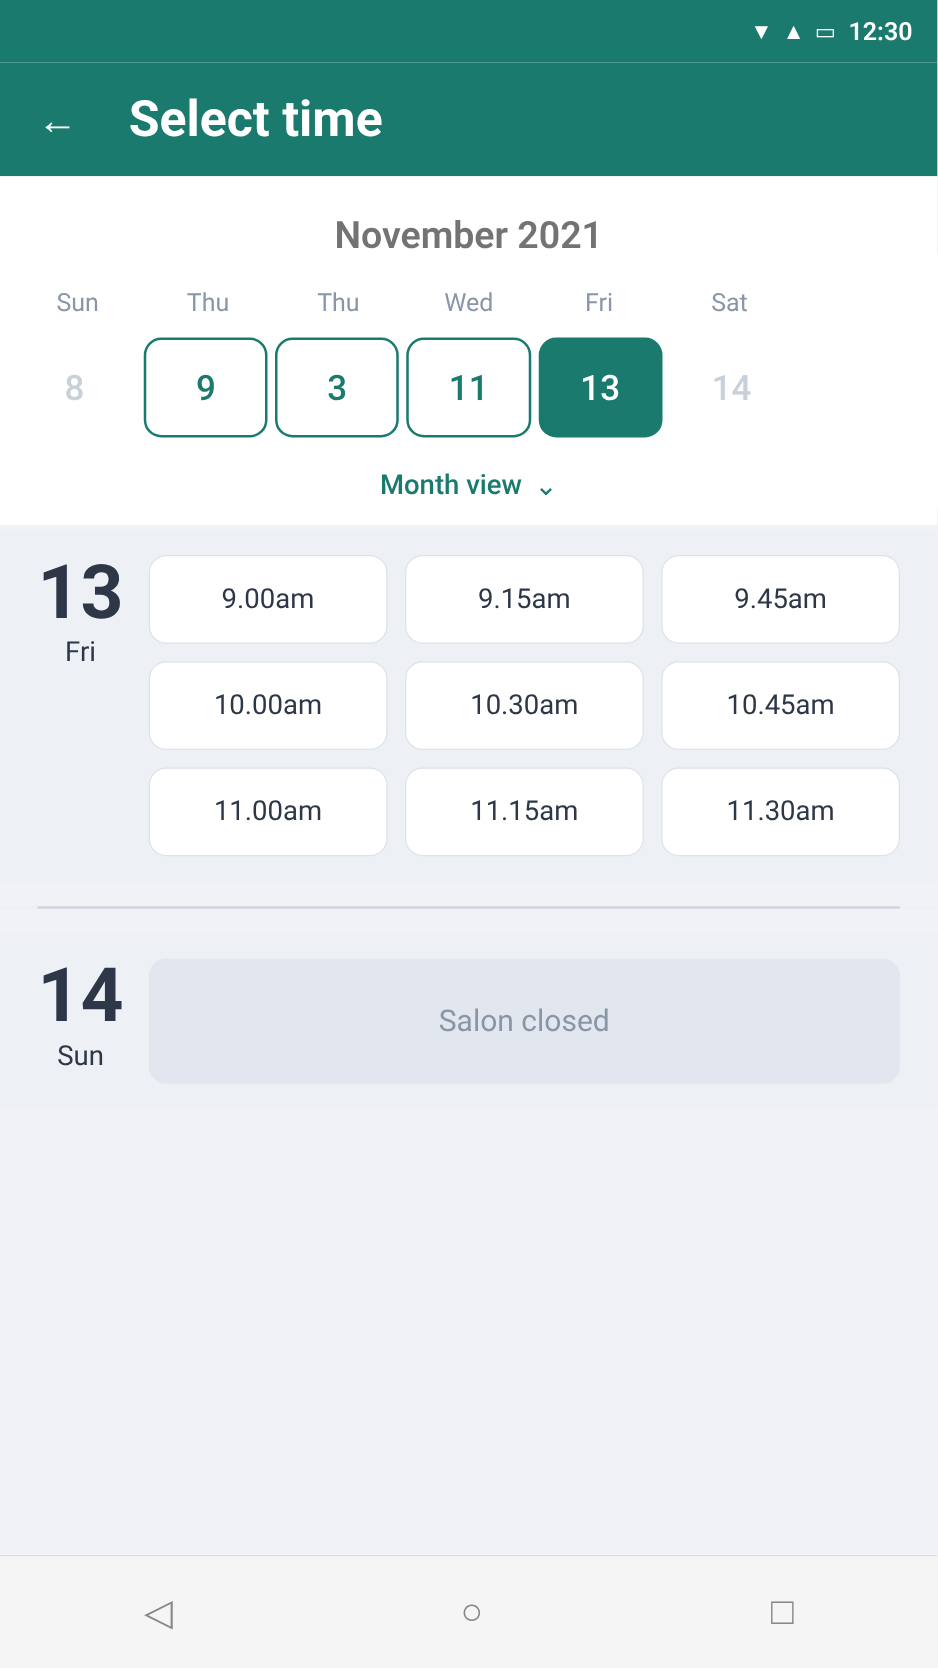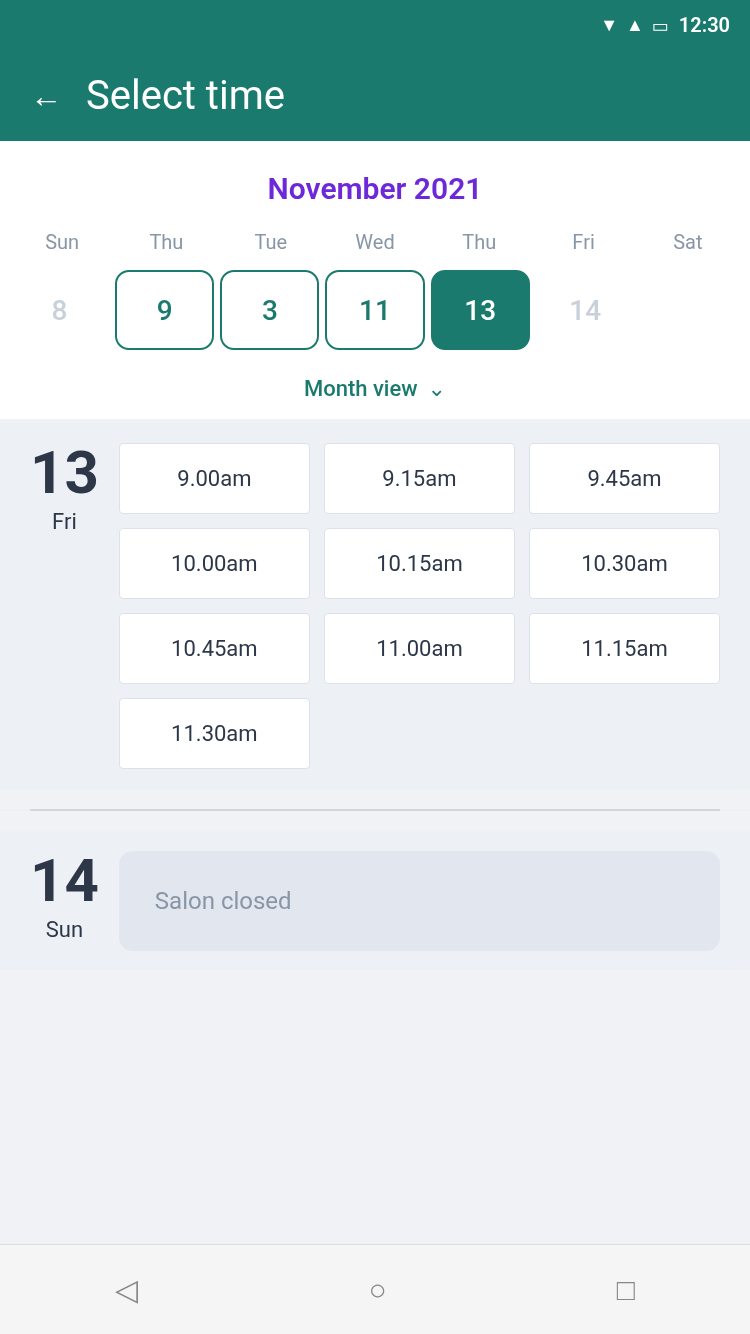--- a/index.html
+++ b/index.html
@@ -47,33 +47,34 @@
     }
     .back-arrow {
       color: white;
       font-size: 32px;
       cursor: pointer;
       font-weight: 300;
     }
     .header-title {
       color: white;
       font-size: 40px;
-      font-weight: 400;
+      font-weight: 700;
+      margin-left: 17px;
     }
 
     
     .calendar-section {
       background: white;
       padding: 20px 0 0 0;
     }
     .month-title {
       text-align: center;
       font-size: 30px;
       font-weight: 600;
-      color: #6d28d9;
+      color: #737373;
       padding: 10px 0 16px 0;
     }
     .weekdays-row {
       display: grid;
       grid-template-columns: repeat(7, 1fr);
       padding: 0 10px;
     }
     .weekday {
       text-align: center;
       font-size: 20px;
@@ -156,21 +157,21 @@
 
     .time-grid {
       display: grid;
       grid-template-columns: repeat(3, 1fr);
       gap: 14px;
       flex: 1;
     }
     .time-slot {
       background: white;
       border: 1.5px solid #dde2ea;
-      border-radius: 4px;
+      border-radius: 14px;
       padding: 22px 10px;
       text-align: center;
       font-size: 22px;
       color: #2d3748;
       cursor: pointer;
       font-weight: 400;
     }
 
     .day-content {
       display: flex;
@@ -186,21 +187,21 @@
 
     
     .closed-section {
       background: #edf0f5;
       padding: 20px 30px;
     }
     .salon-closed-box {
       background: #e2e6ee;
       border-radius: 14px;
       padding: 36px;
-      text-align: left;
+      text-align: center;
       flex: 1;
     }
     .salon-closed-text {
       font-size: 24px;
       color: #8896a7;
       font-weight: 400;
     }
 
     
     .nav-bar {
@@ -250,23 +251,22 @@
   <span class="back-arrow">←</span>
   <span class="header-title">Select time</span>
 </div>
 
 <div class="calendar-section">
   <div class="month-title">November 2021</div>
 
   <div class="weekdays-row">
     <span class="weekday">Sun</span>
     <span class="weekday">Thu</span>
-    <span class="weekday">Tue</span>
+    <span class="weekday">Thu</span>
     <span class="weekday">Wed</span>
-    <span class="weekday">Thu</span>
     <span class="weekday">Fri</span>
     <span class="weekday">Sat</span>
   </div>
 
   <div class="dates-row">
     <div class="date-cell inactive">8</div>
     <div class="date-cell active">9</div>
     <div class="date-cell active">3</div>
     <div class="date-cell active">11</div>
     <div class="date-cell selected">13</div>
@@ -283,21 +283,20 @@
   <div class="day-content">
     <div class="day-label-group">
       <span class="day-number">13</span>
       <span class="day-name">Fri</span>
     </div>
     <div class="time-grid">
       <div class="time-slot">9.00am</div>
       <div class="time-slot">9.15am</div>
       <div class="time-slot">9.45am</div>
       <div class="time-slot">10.00am</div>
-      <div class="time-slot">10.15am</div>
       <div class="time-slot">10.30am</div>
       <div class="time-slot">10.45am</div>
       <div class="time-slot">11.00am</div>
       <div class="time-slot">11.15am</div>
       <div class="time-slot">11.30am</div>
     </div>
   </div>
 </div>
 
 <div style="background:#edf0f5; padding: 0 30px;">

